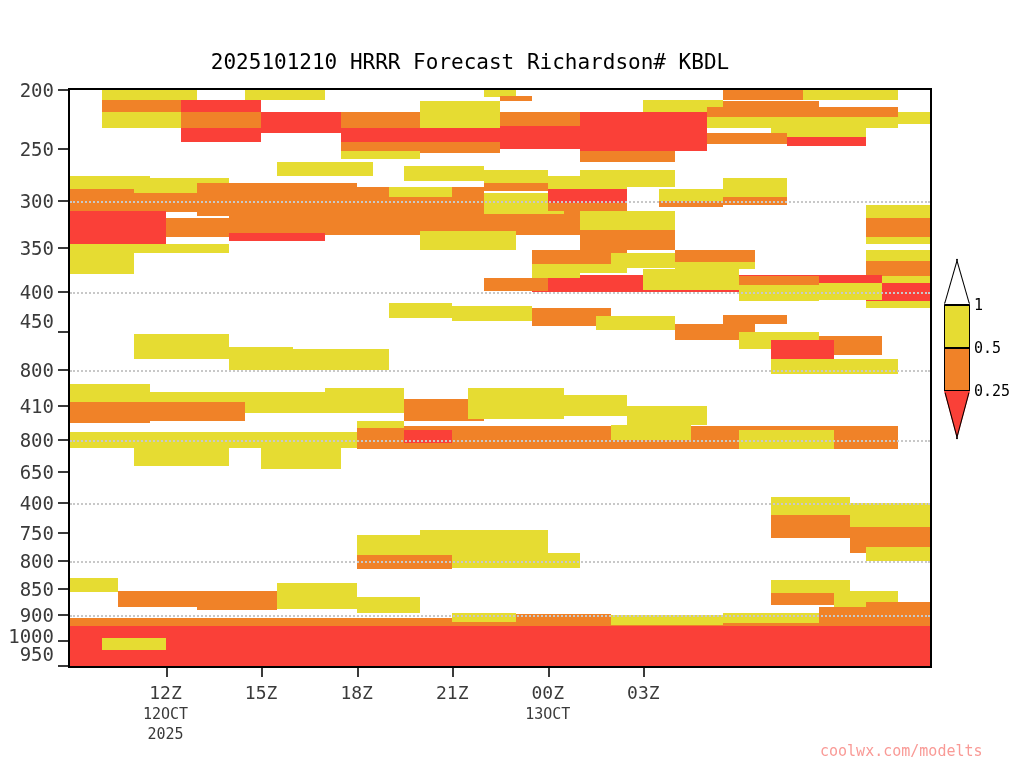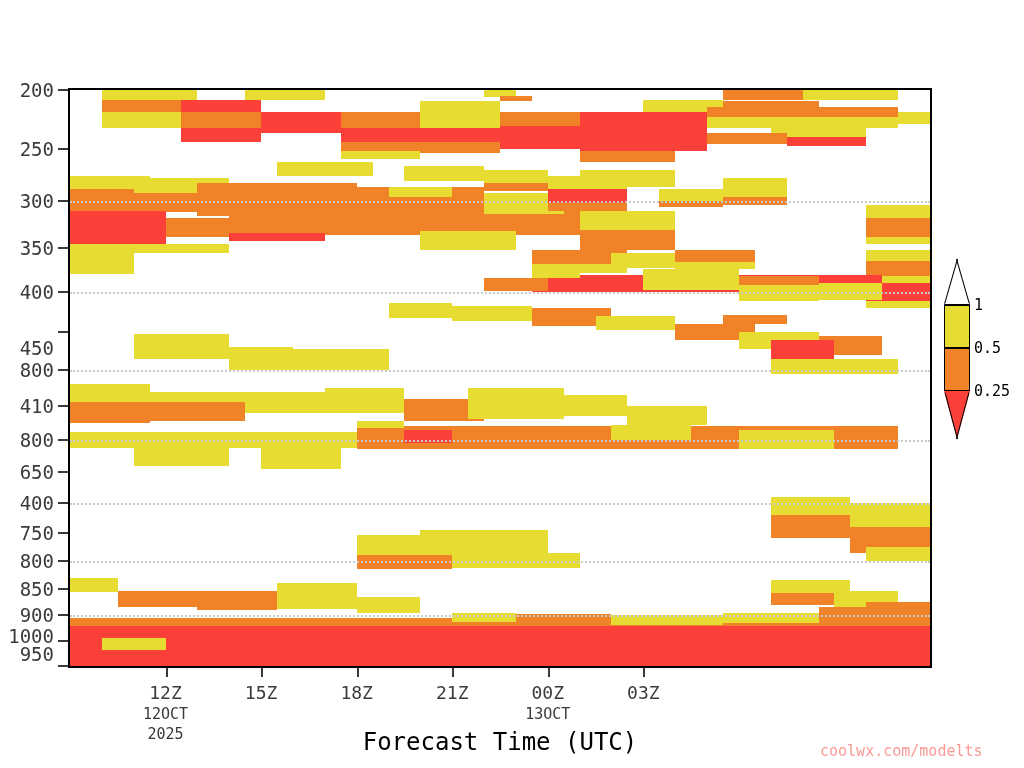--- a/index.html
+++ b/index.html
@@ -54,33 +54,34 @@
   
   .watermark{position:absolute;left:820px;top:742px;font-size:15px;
              color:#f99a96;white-space:nowrap;
              font-family:"DejaVu Sans Mono","Liberation Mono",monospace;}
 </style>
 </head>
 <body>
 
 <div id="root">
 
+  <div class="title">2025101210 HRRR Forecast Richardson# KBDL</div>
 
   <div class="ylabel-wrap" id="yaxis">
       <div class="ylab" style="top: 2px;">200</div>
       <div class="ytickmark" style="top: 2px;"></div>
       <div class="ylab" style="top: 60.5898px;">250</div>
       <div class="ytickmark" style="top: 60.5898px;"></div>
       <div class="ylab" style="top: 112.709px;">300</div>
       <div class="ytickmark" style="top: 112.709px;"></div>
       <div class="ylab" style="top: 159.999px;">350</div>
       <div class="ytickmark" style="top: 159.999px;"></div>
       <div class="ylab" style="top: 203.512px;">400</div>
       <div class="ytickmark" style="top: 203.512px;"></div>
-      <div class="ylab" style="top: 260px;">450</div>
+      <div class="ylab" style="top: 233px;">450</div>
       <div class="ytickmark" style="top: 243.973px;"></div>
       <div class="ylab" style="top: 281.901px;">800</div>
       <div class="ytickmark" style="top: 281.901px;"></div>
       <div class="ylab" style="top: 317.688px;">410</div>
       <div class="ytickmark" style="top: 317.688px;"></div>
       <div class="ylab" style="top: 351.634px;">800</div>
       <div class="ytickmark" style="top: 351.634px;"></div>
       <div class="ylab" style="top: 383.975px;">650</div>
       <div class="ytickmark" style="top: 383.975px;"></div>
       <div class="ylab" style="top: 414.904px;">400</div>
@@ -278,21 +279,20 @@
       <div class="xtickmark" style="left: 479.778px;"></div>
       <div class="xlab" style="left: 479.778px; top: 14px;">
         <span class="l1">00Z</span>
         <span class="l2">13OCT</span>
       </div>
       <div class="xtickmark" style="left: 575.333px;"></div>
       <div class="xlab" style="left: 575.333px; top: 14px;">
         <span class="l1">03Z</span>
       </div>
     </div>
-  <div class="axis-title">Forecast Time (UTC)</div>
 
   <div class="cbar" id="cbar">
       <div style="position: absolute; left: 0px; top: -46px; width: 0px; height: 0px; border-left: 13px solid transparent; border-right: 13px solid transparent; border-bottom: 46px solid rgb(255, 255, 255);"></div>
       <div style="position: absolute; left: 0px; top: -46px; width: 26px; height: 46px; clip-path: polygon(50% 0px, 100% 100%, 0px 100%); box-shadow: rgb(0, 0, 0) 0px 0px 0px 1px inset;"></div>
       <div style="position: absolute; left: 12px; top: -46px; width: 1px; height: 46px; background: rgb(0, 0, 0); transform-origin: center top; transform: rotate(-16deg);"></div>
       <div style="position: absolute; left: 13px; top: -46px; width: 1px; height: 46px; background: rgb(0, 0, 0); transform-origin: center top; transform: rotate(16deg);"></div>
       <div class="cbar-seg" style="top: 0px; height: 43px; background: rgb(230, 220, 50);"></div>
       <div class="cbar-seg" style="top: 43px; height: 43px; background: rgb(240, 130, 40);"></div>
       <div style="position: absolute; left: 0px; top: 86px; width: 0px; height: 0px; border-left: 13px solid transparent; border-right: 13px solid transparent; border-top: 48px solid rgb(250, 64, 56);"></div>
       <div style="position: absolute; left: 12px; top: 86px; width: 1px; height: 48px; background: rgb(0, 0, 0); transform-origin: center bottom; transform: rotate(15deg);"></div>

